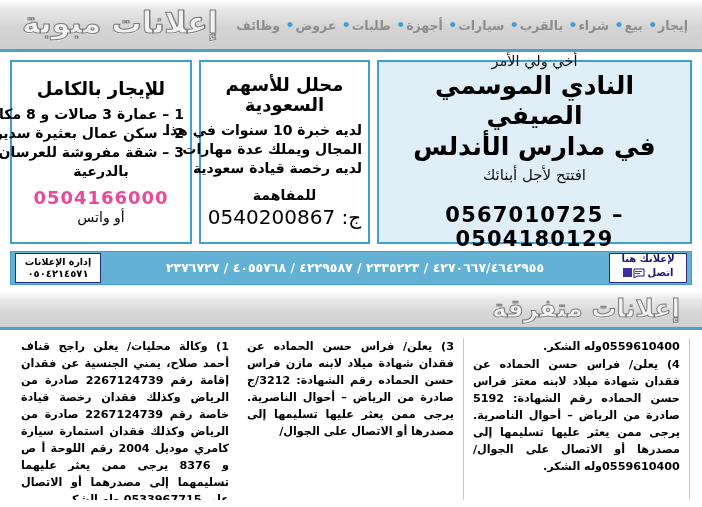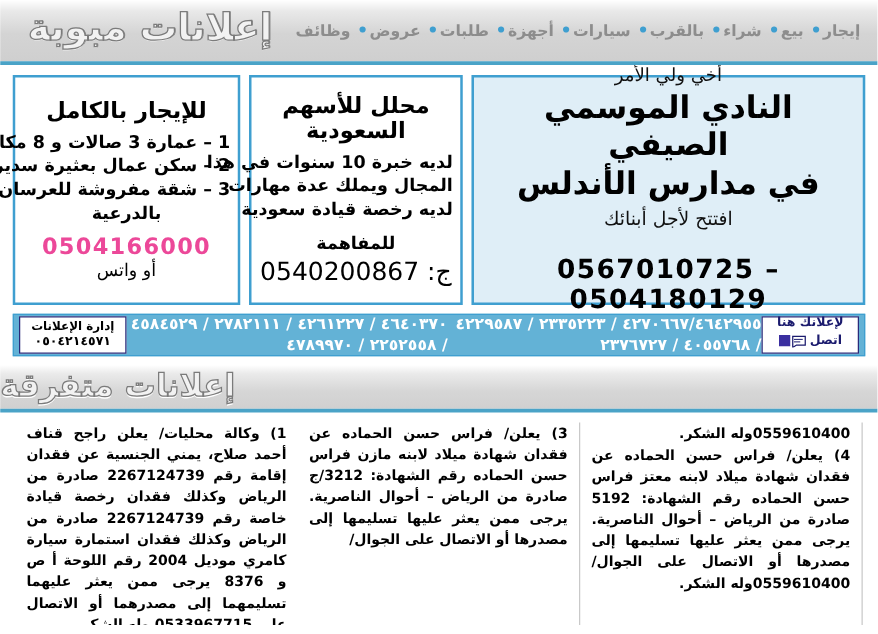--- a/index.html
+++ b/index.html
@@ -221,21 +221,21 @@
   }
 
   
   .section-bar {
     margin-top: 7px;
     height: 38px;
     background: linear-gradient(to bottom, #ffffff 0%, #eaeaea 20%, #d6d6d6 60%, #d0d0d0 100%);
     border-bottom: 3px solid #4aa3c7;
     display: flex;
     align-items: center;
-    justify-content: flex-end;
+    justify-content: flex-start;
     padding-right: 22px;
     box-sizing: border-box;
   }
   .section-title {
     font-size: 25px;
     font-weight: bold;
     color: #f2f2f2;
     -webkit-text-stroke: 1px #7b7b7b;
     text-shadow: 0 1px 0 #ffffff;
     letter-spacing: 1px;
@@ -318,21 +318,20 @@
 
 <div class="phone-strip">
 
   <div class="strip-left-badge">
     <div class="l1">إدارة الإعلانات</div>
     <div class="l2">٠٥٠٤٢١٤٥٧١</div>
   </div>
 
   <div class="strip-nums">
     <div>٤٢٧٠٦٦٧/٤٦٤٢٩٥٥ / ٢٣٣٥٢٢٣ / ٤٢٢٩٥٨٧ / ٤٠٥٥٧٦٨ / ٢٣٧٦٧٢٧</div>
-    <div>٤٦٤٠٣٧٠ / ٤٢٦١٢٢٧ / ٢٧٨٢١١١ / ٤٥٨٤٥٢٩ / ٢٢٥٢٥٥٨ / ٤٧٨٩٩٧٠</div>
   </div>
 
   <div class="strip-badge">
     <div class="b1">لإعلانك هنا</div>
     <div class="b2row">
       <span class="b2">اتصل</span>
       <span class="phone-icon">
         <svg width="22" height="11" viewBox="0 0 22 11">
           <rect x="0" y="1" width="9" height="9" fill="#3b2fa0"></rect>
           <path d="M11 2 L21 2 L21 9 L14 9 L11 11 Z" fill="#ffffff" stroke="#1b1b6e" stroke-width="1"></path>

